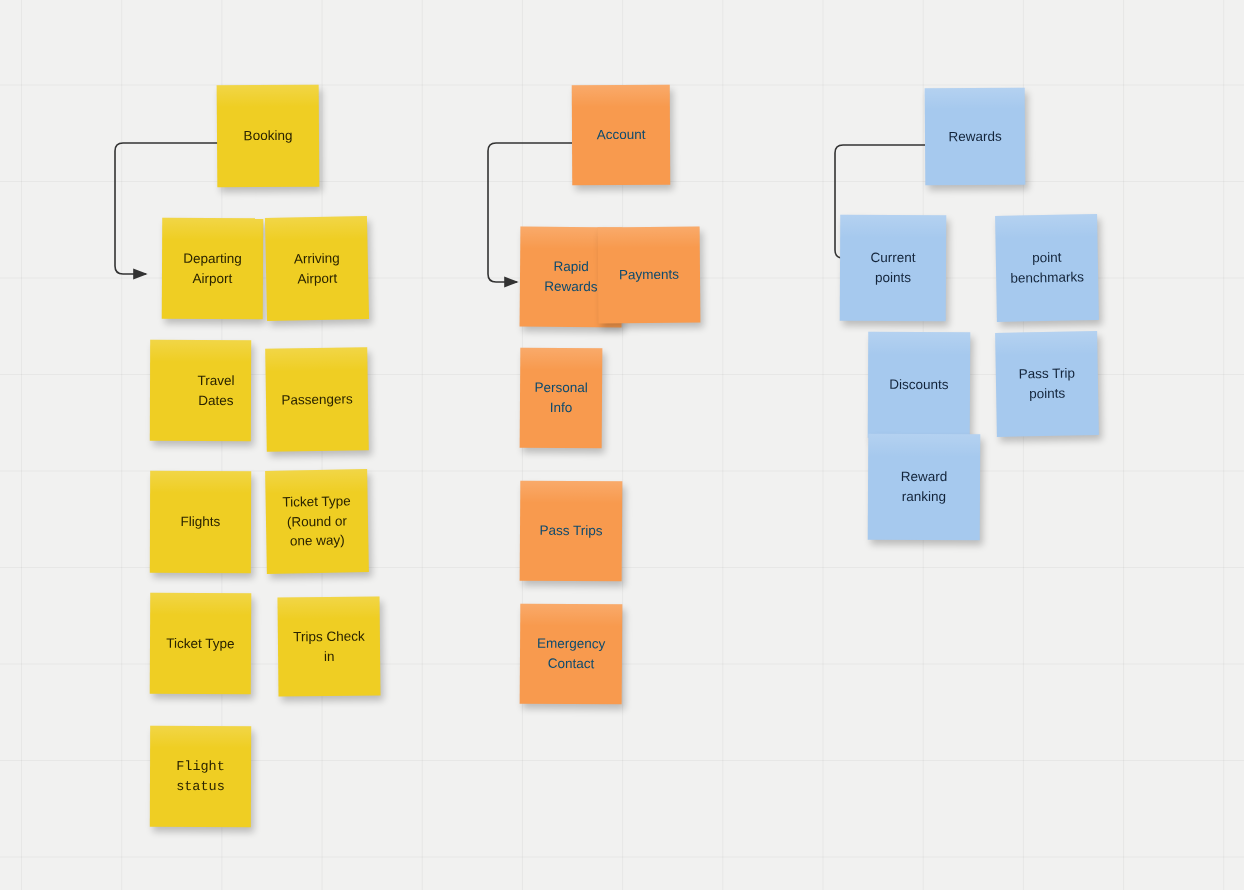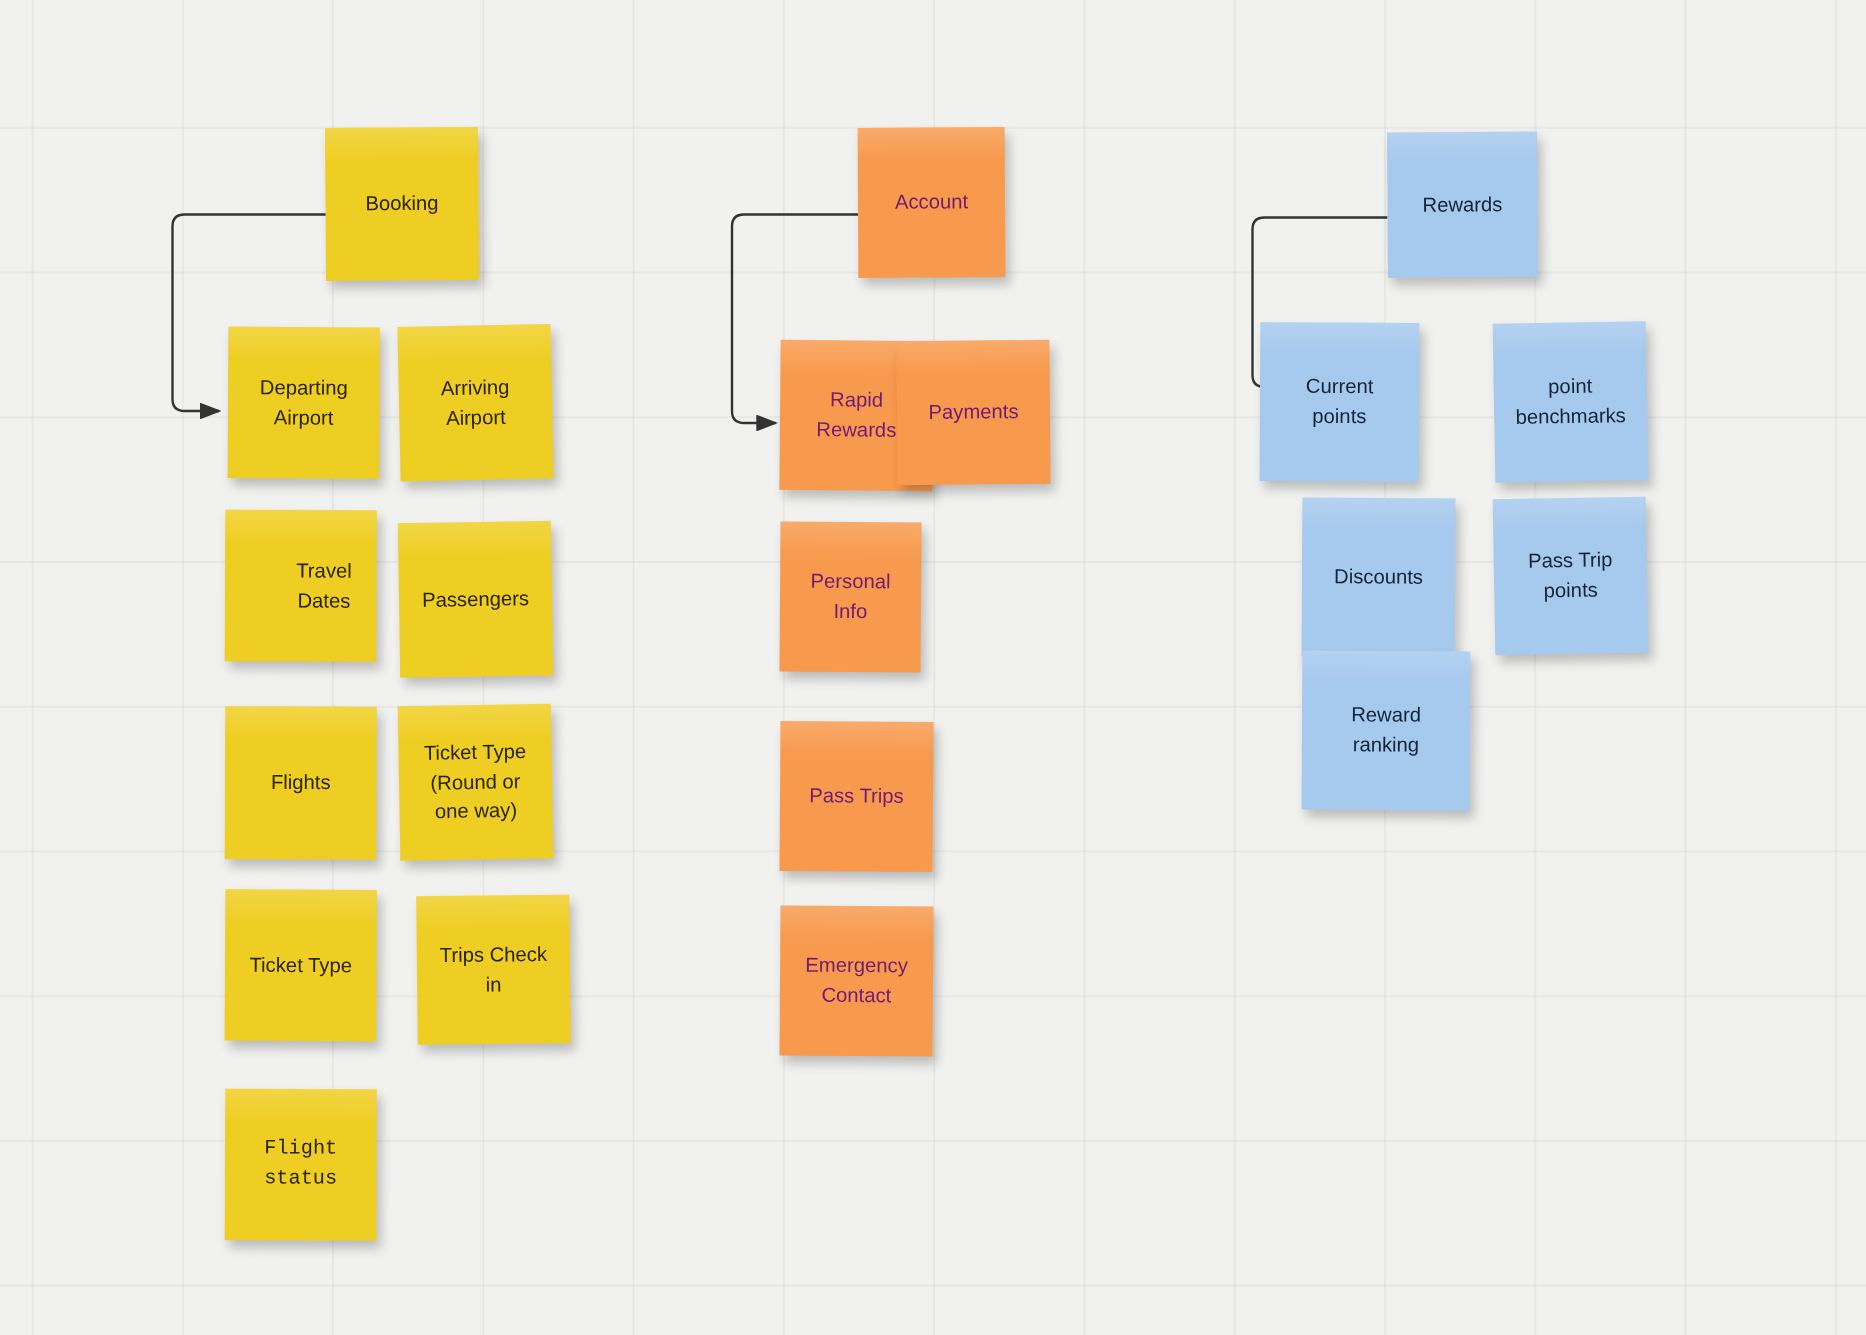--- a/index.html
+++ b/index.html
@@ -50,21 +50,21 @@
     color: #1f1f1f;
     box-shadow: 3px 5px 7px rgba(0,0,0,0.22);
     user-select: none;
   }
   .note .note-label {
     display: block;
     white-space: pre-line;
   }
 
   .note.yellow { background: #efce23; color: #2a2300; }
-  .note.orange { background: #f89a4e; color: #701a75; }
+  .note.orange { background: #f89a4e; color: #0c4a6e; }
   .note.blue   { background: #a6c9ee; color: #13243a; }
 
   
   .note::after {
     content: "";
     position: absolute;
     left: 0; right: 0; top: 0;
     height: 22%;
     background: linear-gradient(to bottom, rgba(255,255,255,0.16), rgba(255,255,255,0));
     pointer-events: none;
@@ -87,21 +87,21 @@
     </defs>
     <path d="M 218 143 L 123 143 Q 115 143 115 151 L 115 266 Q 115 274 123 274 L 146 274" fill="none" stroke="#333333" stroke-width="1.6" marker-end="url(#arrowhead)"></path>
     <path d="M 572 143 L 496 143 Q 488 143 488 151 L 488 274 Q 488 282 496 282 L 517 282" fill="none" stroke="#333333" stroke-width="1.6" marker-end="url(#arrowhead)"></path>
     <path d="M 925 145 L 843 145 Q 835 145 835 153 L 835 250 Q 835 258 843 258 L 864 258" fill="none" stroke="#333333" stroke-width="1.6" marker-end="url(#arrowhead)"></path>
   </svg>
 
   <div class="note yellow parent" style="left:217px; top:85px; width:102px; height:102px; transform:rotate(-0.4deg);">
     <span class="note-label">Booking</span>
   </div>
 
-  <div class="note yellow" style="left:152px; top:218px; width:101px; height:101px; transform:rotate(0.3deg);">
+  <div class="note yellow" style="left:162px; top:218px; width:101px; height:101px; transform:rotate(0.3deg);">
     <span class="note-label">Departing
 Airport</span>
   </div>
 
   <div class="note yellow" style="left:266px; top:217px; width:102px; height:103px; transform:rotate(-1.2deg);">
     <span class="note-label">Arriving
 Airport</span>
   </div>
 
   <div class="note yellow" style="left:150px; top:340px; width:101px; height:101px; transform:rotate(0.2deg);padding-left:40px;">
@@ -141,21 +141,21 @@
 
   <div class="note orange" style="left:520px; top:227px; width:102px; height:100px; transform:rotate(0.5deg);">
     <span class="note-label">Rapid
 Rewards</span>
   </div>
 
   <div class="note orange" style="left:598px; top:227px; width:102px; height:96px; transform:rotate(-0.5deg);">
     <span class="note-label">Payments</span>
   </div>
 
-  <div class="note orange" style="left:520px; top:348px; width:94px; height:100px; transform:rotate(0.4deg);">
+  <div class="note orange" style="left:520px; top:348px; width:82px; height:100px; transform:rotate(0.4deg);">
     <span class="note-label">Personal Info</span>
   </div>
 
   <div class="note orange" style="left:520px; top:481px; width:102px; height:100px; transform:rotate(0.4deg);">
     <span class="note-label">Pass Trips</span>
   </div>
 
   <div class="note orange" style="left:520px; top:604px; width:102px; height:100px; transform:rotate(0.4deg);align-items:center;">
     <span class="note-label">Emergency
 Contact</span>

